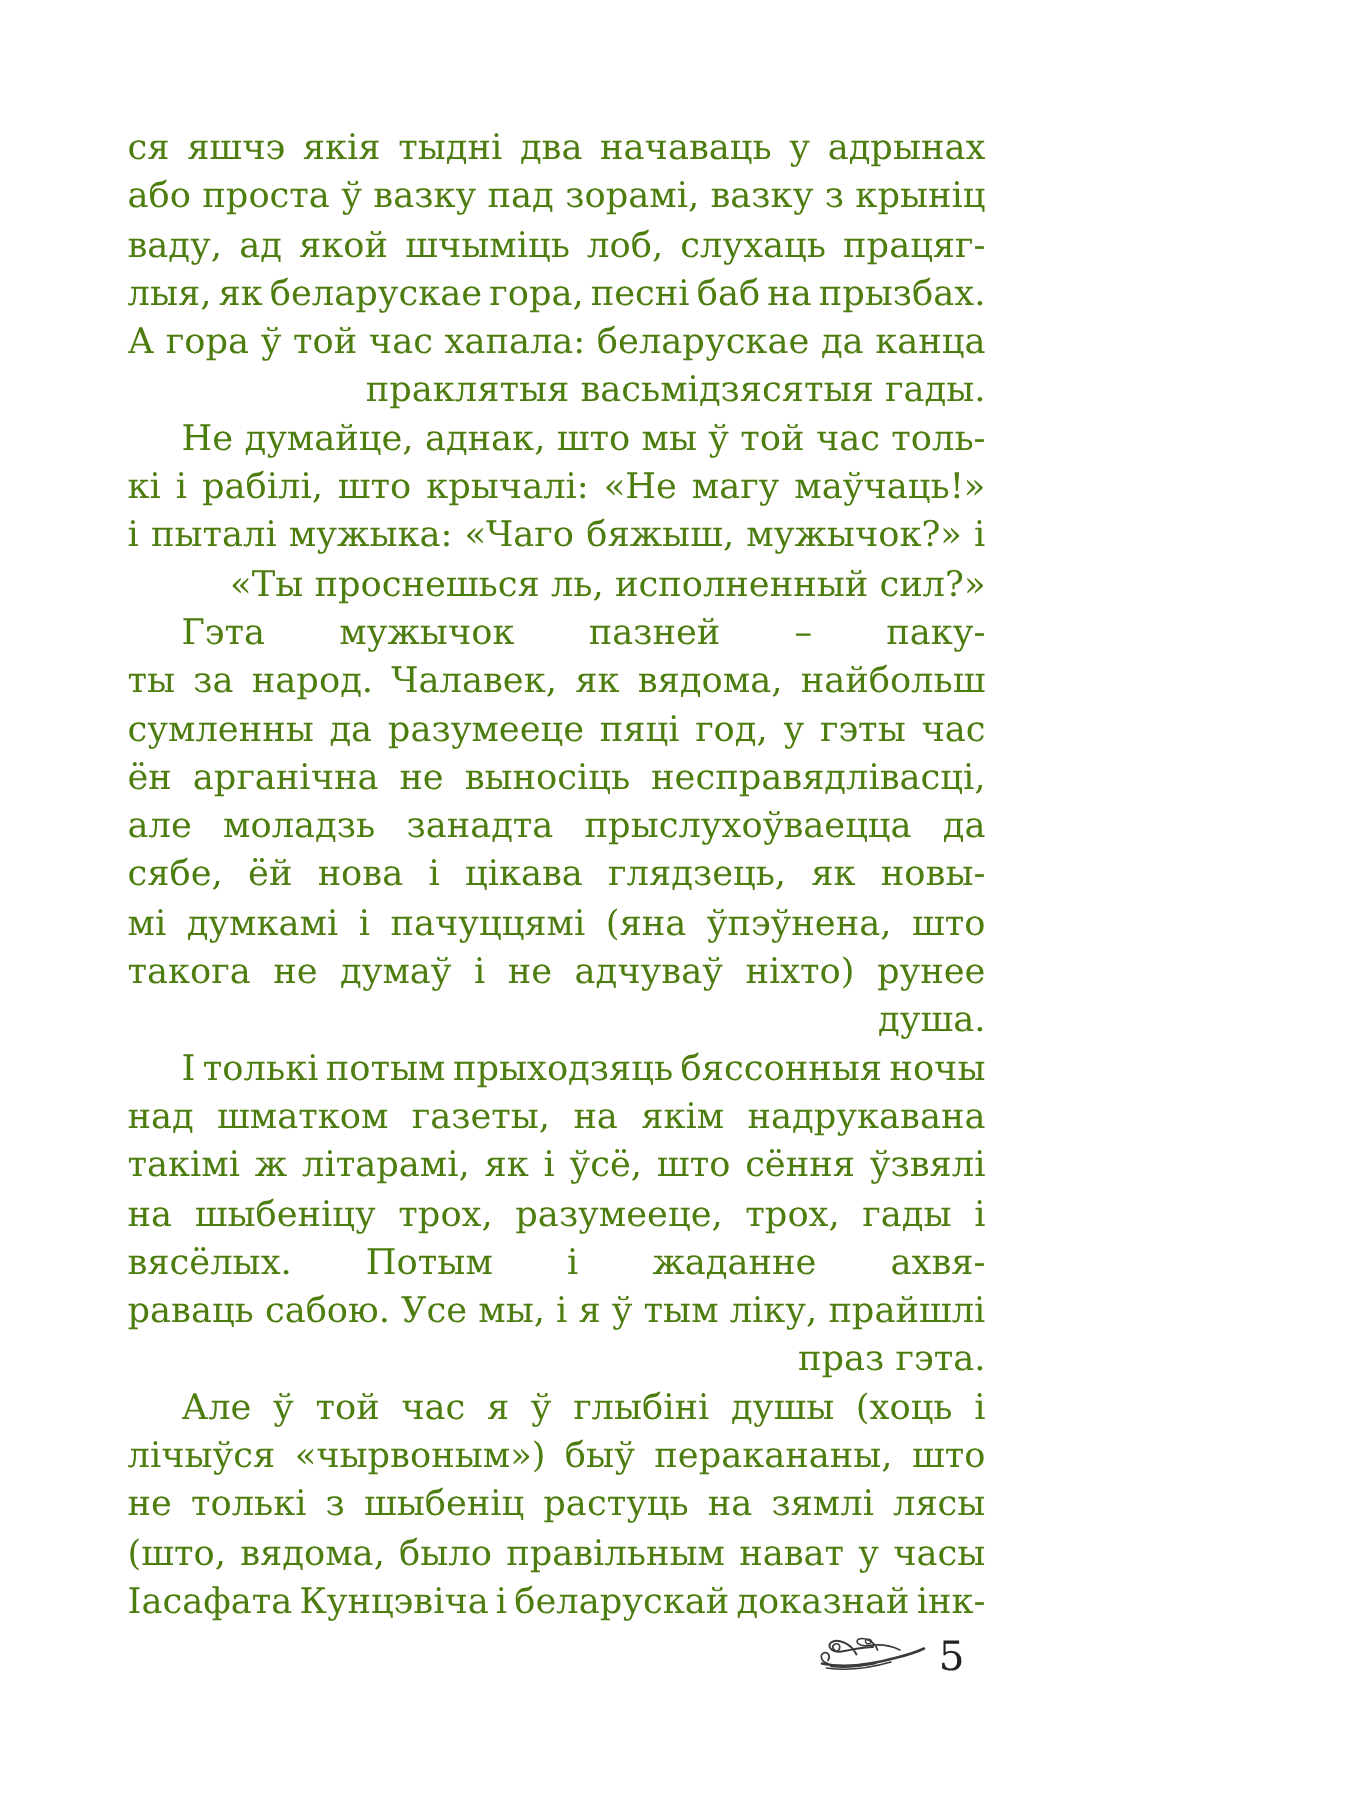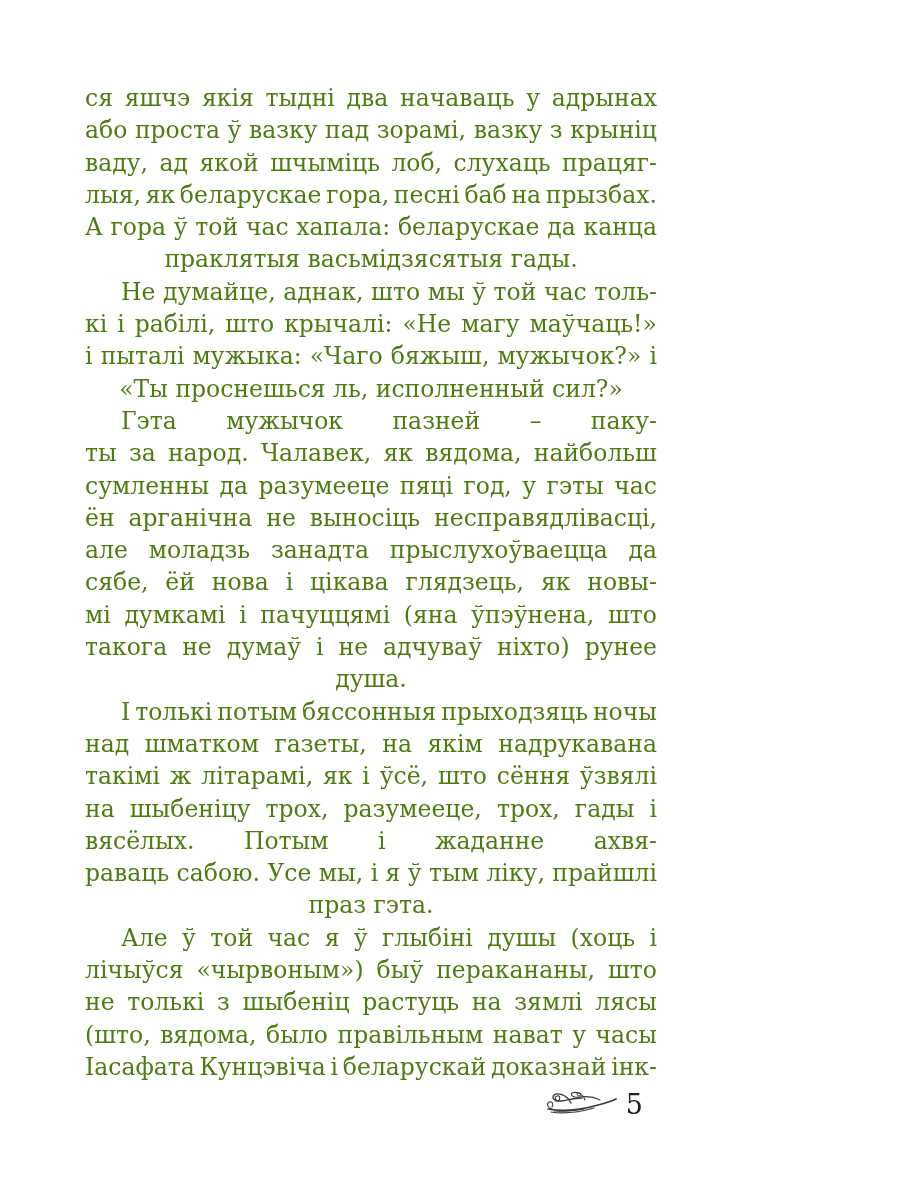--- a/index.html
+++ b/index.html
@@ -28,21 +28,21 @@
     white-space: nowrap;
     color: #4d7c0f;
   }
   .line.justify {
     display: flex;
     justify-content: space-between;
     align-items: baseline;
   }
   .line.plain {
     display: block;
-    text-align: center;
+    text-align: right;
   }
   .line.indent { padding-left: 36px; }
   .footer {
     position: absolute;
     left: 85px; top: 1084px;
     width: 572px; height: 36px;
     display: flex;
     justify-content: flex-end;
     align-items: flex-end;
     padding-right: 14px;
@@ -221,22 +221,22 @@
           <span>ніхто)</span>
           <span>рунее</span>
         </div>
         <div class="line plain">душа.</div>
       </div>
       <div class="para">
         <div class="line justify indent">
           <span>І</span>
           <span>толькі</span>
           <span>потым</span>
+          <span>прыходзяць</span>
           <span>бяссонныя</span>
-          <span>прыходзяць</span>
           <span>ночы</span>
         </div>
         <div class="line justify">
           <span>над</span>
           <span>шматком</span>
           <span>газеты,</span>
           <span>на</span>
           <span>якім</span>
           <span>надрукавана</span>
         </div>

